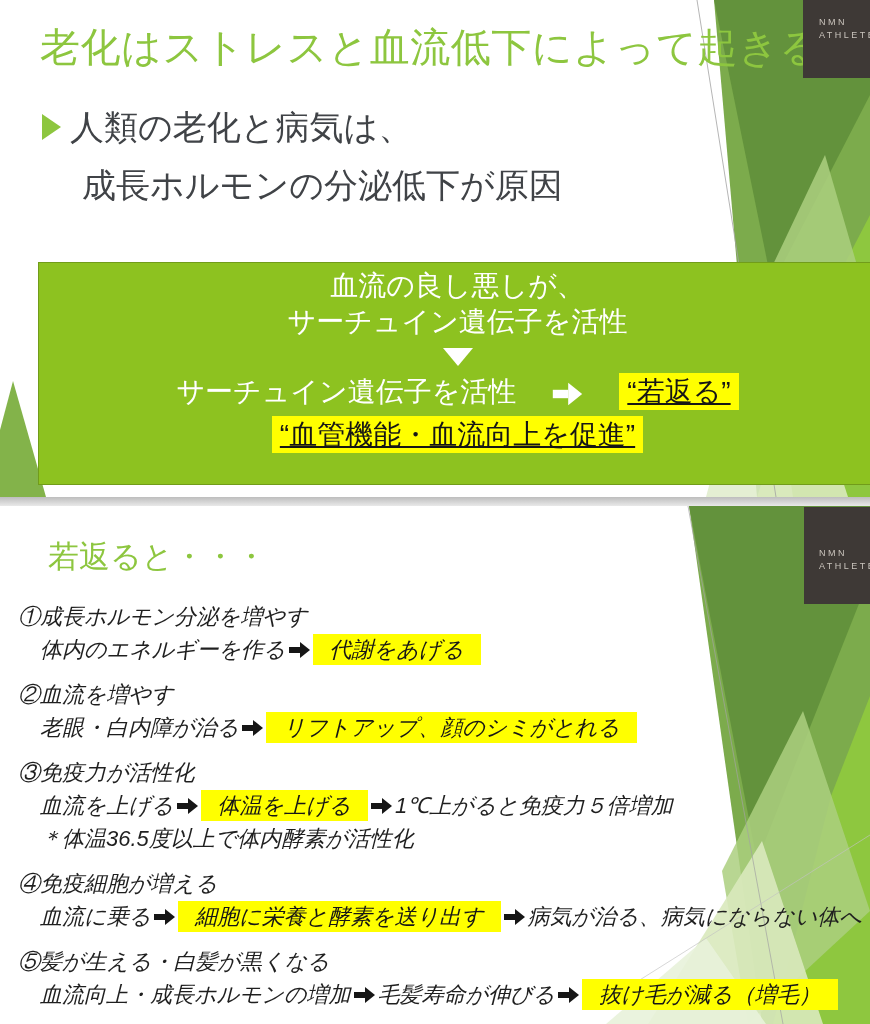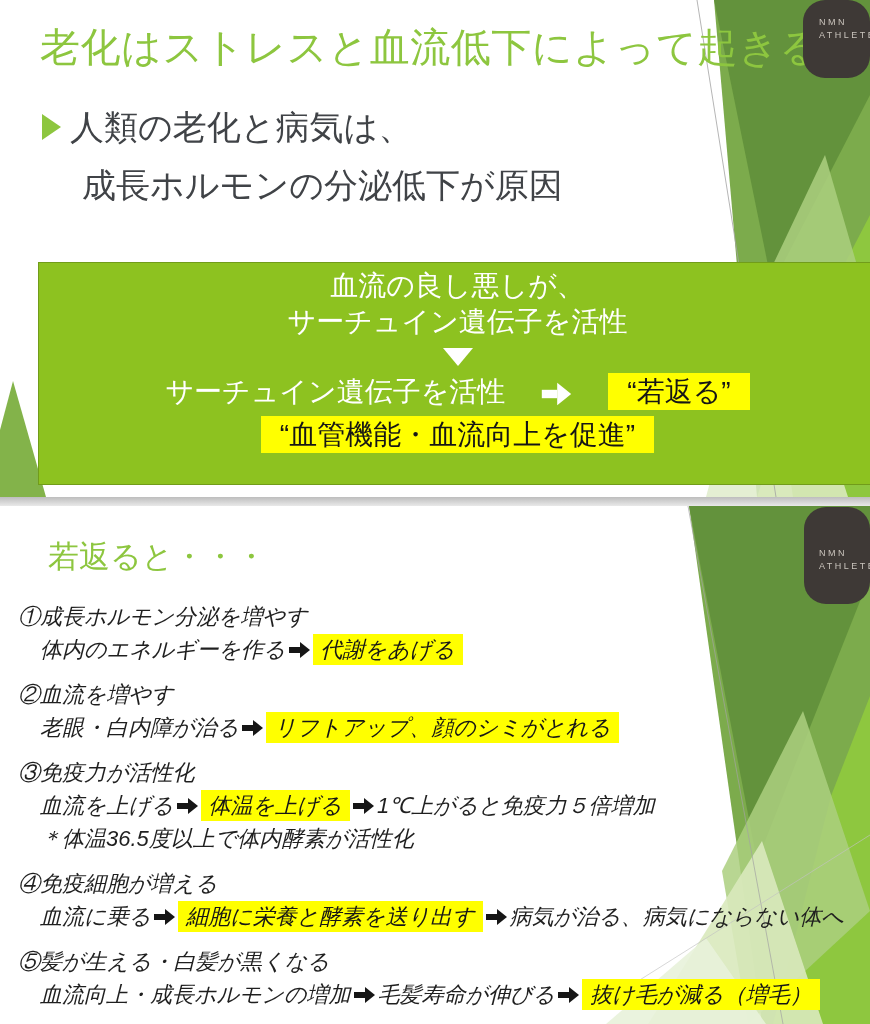--- a/index.html
+++ b/index.html
@@ -9,21 +9,21 @@
   }
   .slide{position:absolute;left:0;width:870px;background:#fff;overflow:hidden;}
   .slide1{top:0;height:497px;}
   .divider{position:absolute;top:497px;left:0;width:870px;height:9px;
     background:linear-gradient(#bdbdbd,#e9e9e9);}
   .slide2{top:506px;height:518px;}
   .deco{position:absolute;top:0;left:0;z-index:0;}
 
   
   .logo{position:absolute;background:#3e3936;color:#cac4bd;z-index:3;
-    font-size:9px;letter-spacing:2.5px;line-height:13px;box-sizing:border-box;border-radius:22px;}
+    font-size:9px;letter-spacing:2.5px;line-height:13px;box-sizing:border-box;}
   .logo1{left:803px;top:0;width:67px;height:78px;padding:16px 0 0 16px;}
   .logo2{left:804px;top:1px;width:66px;height:97px;padding:40px 0 0 15px;}
 
   
   .title1{position:absolute;left:40px;top:20px;margin:0;z-index:2;
     font-size:40px;font-weight:normal;color:#8dc63f;letter-spacing:.5px;white-space:nowrap;}
   .bullets{position:absolute;left:72px;top:98px;z-index:2;
     font-size:34px;line-height:58px;color:#404347;white-space:nowrap;}
   .bl.cont{margin-left:10px;}
   .tri-right{display:inline-block;width:0;height:0;margin:0 9px 0 -30px;
@@ -34,41 +34,41 @@
     background:#8dc220;border:1px solid rgba(80,110,20,.45);box-sizing:border-box;
     display:flex;flex-direction:column;align-items:center;padding-top:5px;
     color:#ffffff;font-size:28px;}
   .gl{line-height:36px;white-space:nowrap;}
   .tri-down{width:0;height:0;margin:8px auto 6px;
     border-left:15px solid transparent;border-right:15px solid transparent;
     border-top:18px solid #ffffff;}
   .gl.l3{line-height:40px;}
   .gl.l4{line-height:40px;margin-top:3px;}
   .hl{background:#ffff00;color:#161616;}
-  .box-hl{padding:3px 19px;}
+  .box-hl{padding:3px 8px;text-decoration:underline;}
   .sp{display:inline-block;width:34px;}
 
   
   .arr{display:inline-block;position:relative;width:23px;height:16px;
     vertical-align:-1px;margin:0 2px;color:#161616;}
   .arr::before{content:"";position:absolute;left:1px;top:5px;width:11px;height:6px;background:currentColor;}
   .arr::after{content:"";position:absolute;left:12px;top:0;width:0;height:0;
     border-top:8px solid transparent;border-bottom:8px solid transparent;
     border-left:10px solid currentColor;}
   .arr.big{transform:scale(1.4);transform-origin:center;margin:0 6px;}
   .arr.white{color:#ffffff;}
 
   
   .title2{position:absolute;left:36px;top:18px;margin:12px;z-index:2;
     font-size:31px;font-weight:normal;color:#8dc63f;white-space:nowrap;}
   .list{position:absolute;left:18px;top:94px;width:844px;z-index:2;
     font-size:22px;line-height:33px;color:#1f1f1f;font-style:italic;}
   .item{margin-bottom:12px;}
   .il{margin-left:22px;white-space:nowrap;}
-  .list .hl{padding:3px 8px;}
+  .list .hl{padding:3px 17px;}
 </style>
 </head>
 <body>
 
 <div class="slide slide1">
   <svg class="deco" width="870" height="497" viewBox="0 0 870 497">
     <polygon points="714,0 870,0 870,497 757,497" fill="#7cab4c"></polygon>
     <polygon points="714,0 870,0 870,95 772,285" fill="#63923c"></polygon>
     <polygon points="870,215 870,497 788,497 826,300" fill="#8ec73f"></polygon>
     <polygon points="742,330 825,155 870,310 776,497" fill="#accf7f" opacity="0.85"></polygon>

